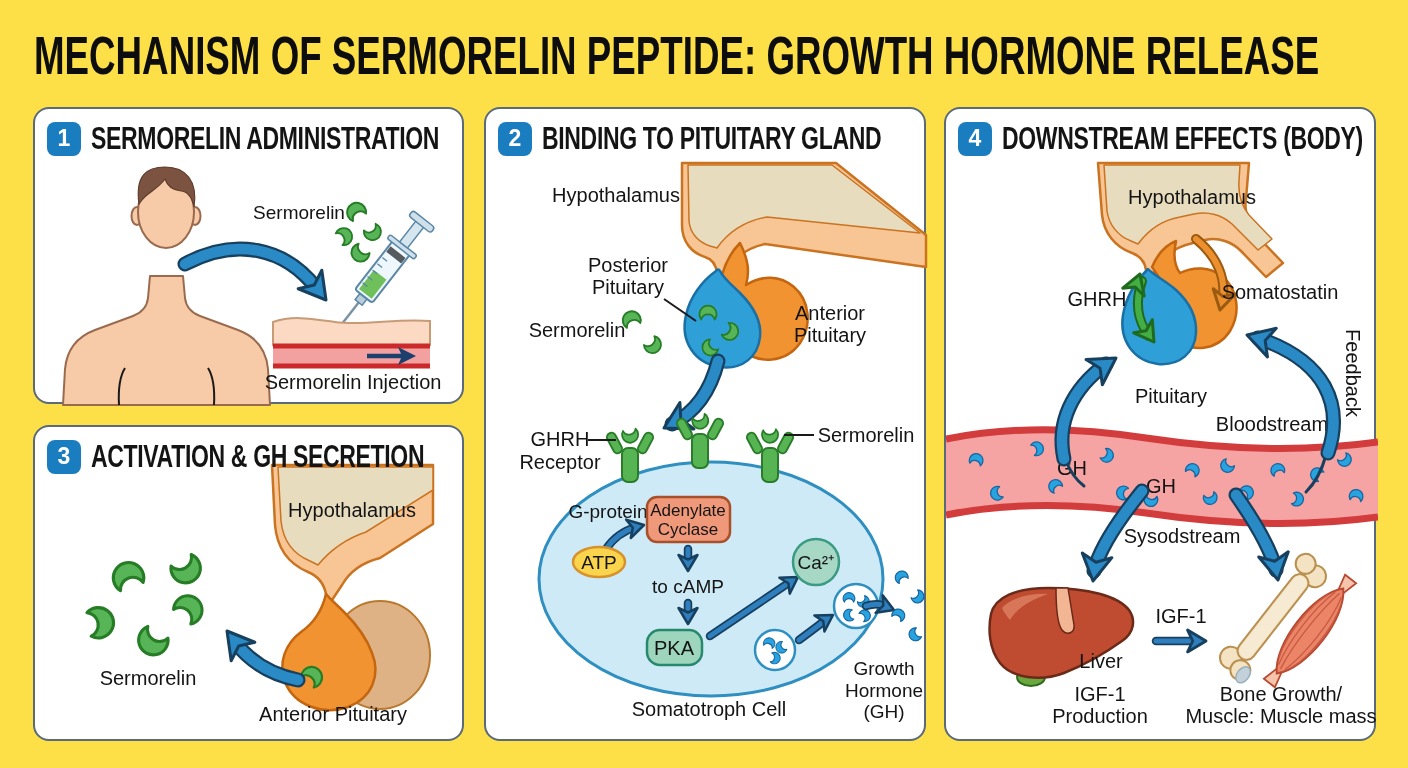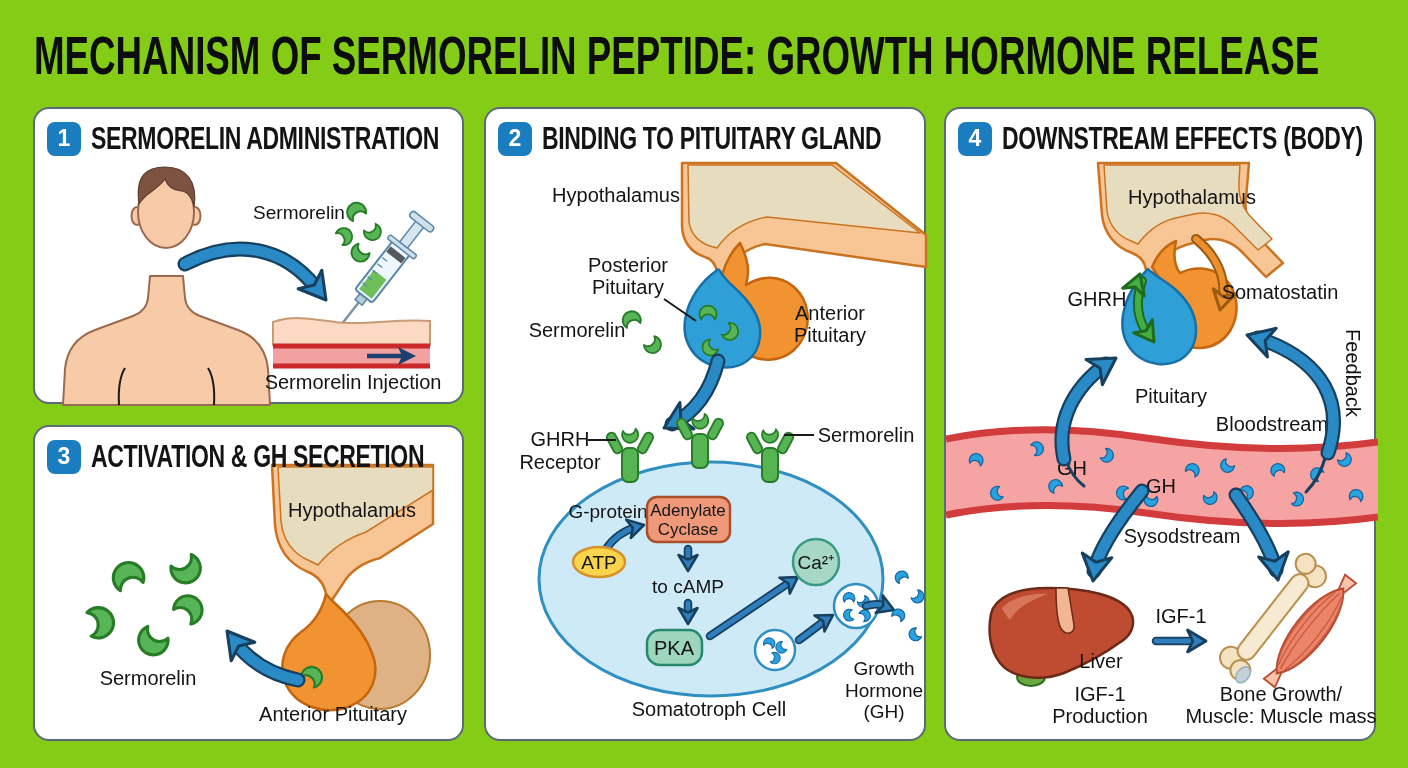--- a/index.html
+++ b/index.html
@@ -1,16 +1,16 @@
 <!DOCTYPE html>
 <html><head>
 <meta charset="utf-8">
 <style>
   html,body{margin:0;padding:0;background:#ffffff;}
-  .stage{position:relative;width:1408px;height:768px;background:#84cc16;overflow:hidden;
+  .stage{position:relative;width:1408px;height:768px;background:#fde047;overflow:hidden;
          font-family:"Liberation Sans",sans-serif;}
   .main-title{position:absolute;left:34px;top:24px;margin:0;font-size:54px;font-weight:700;
 Thank you         letter-spacing:-1px;white-space:nowrap;color:#0d0d0d;transform:scaleX(0.68);
          transform-origin:left center;}
   .panel{position:absolute;background:#fff;border:2.5px solid #5a6a78;border-radius:16px;
          box-sizing:border-box;}
   .panel-header{position:absolute;left:12px;top:11px;display:flex;align-items:center;gap:10px;z-index:2;}
   .badge{width:34px;height:34px;background:#1a7dc0;border-radius:8px;color:#fff;font-weight:700;
          font-size:23px;display:flex;align-items:center;justify-content:center;flex:0 0 auto;}
   .panel-title{font-size:32px;font-weight:700;letter-spacing:-0.5px;white-space:nowrap;color:#141414;

